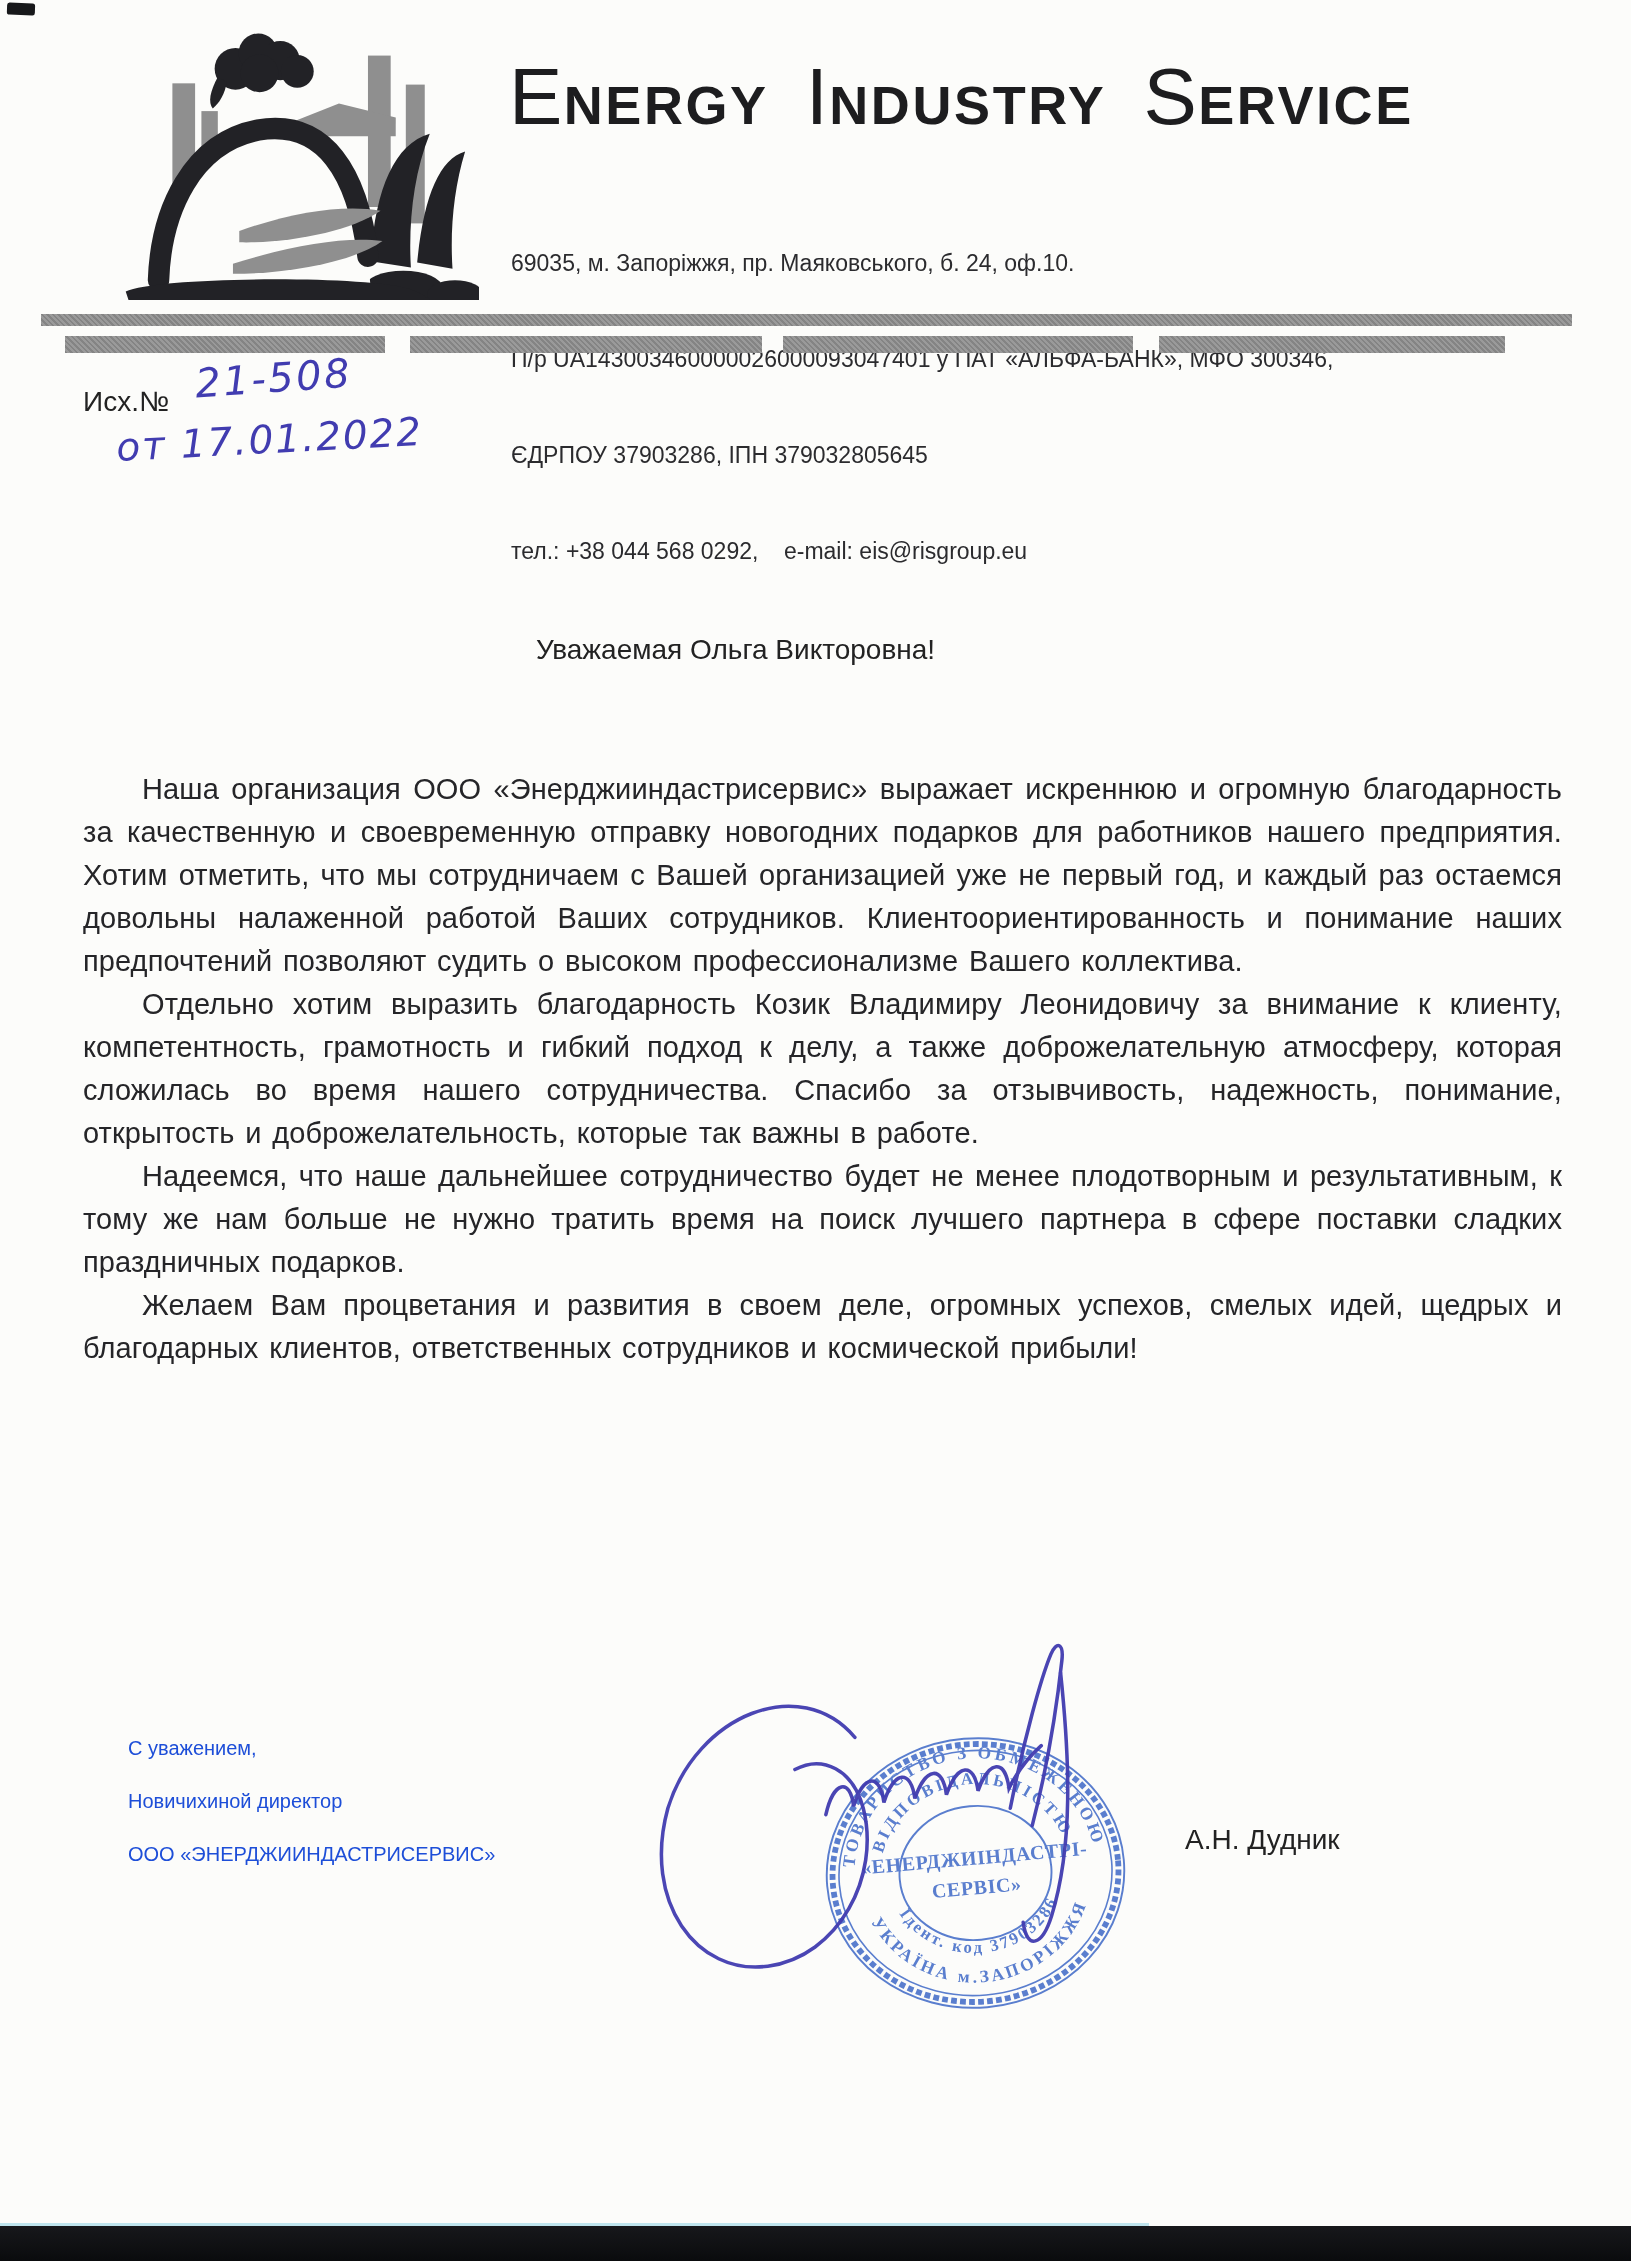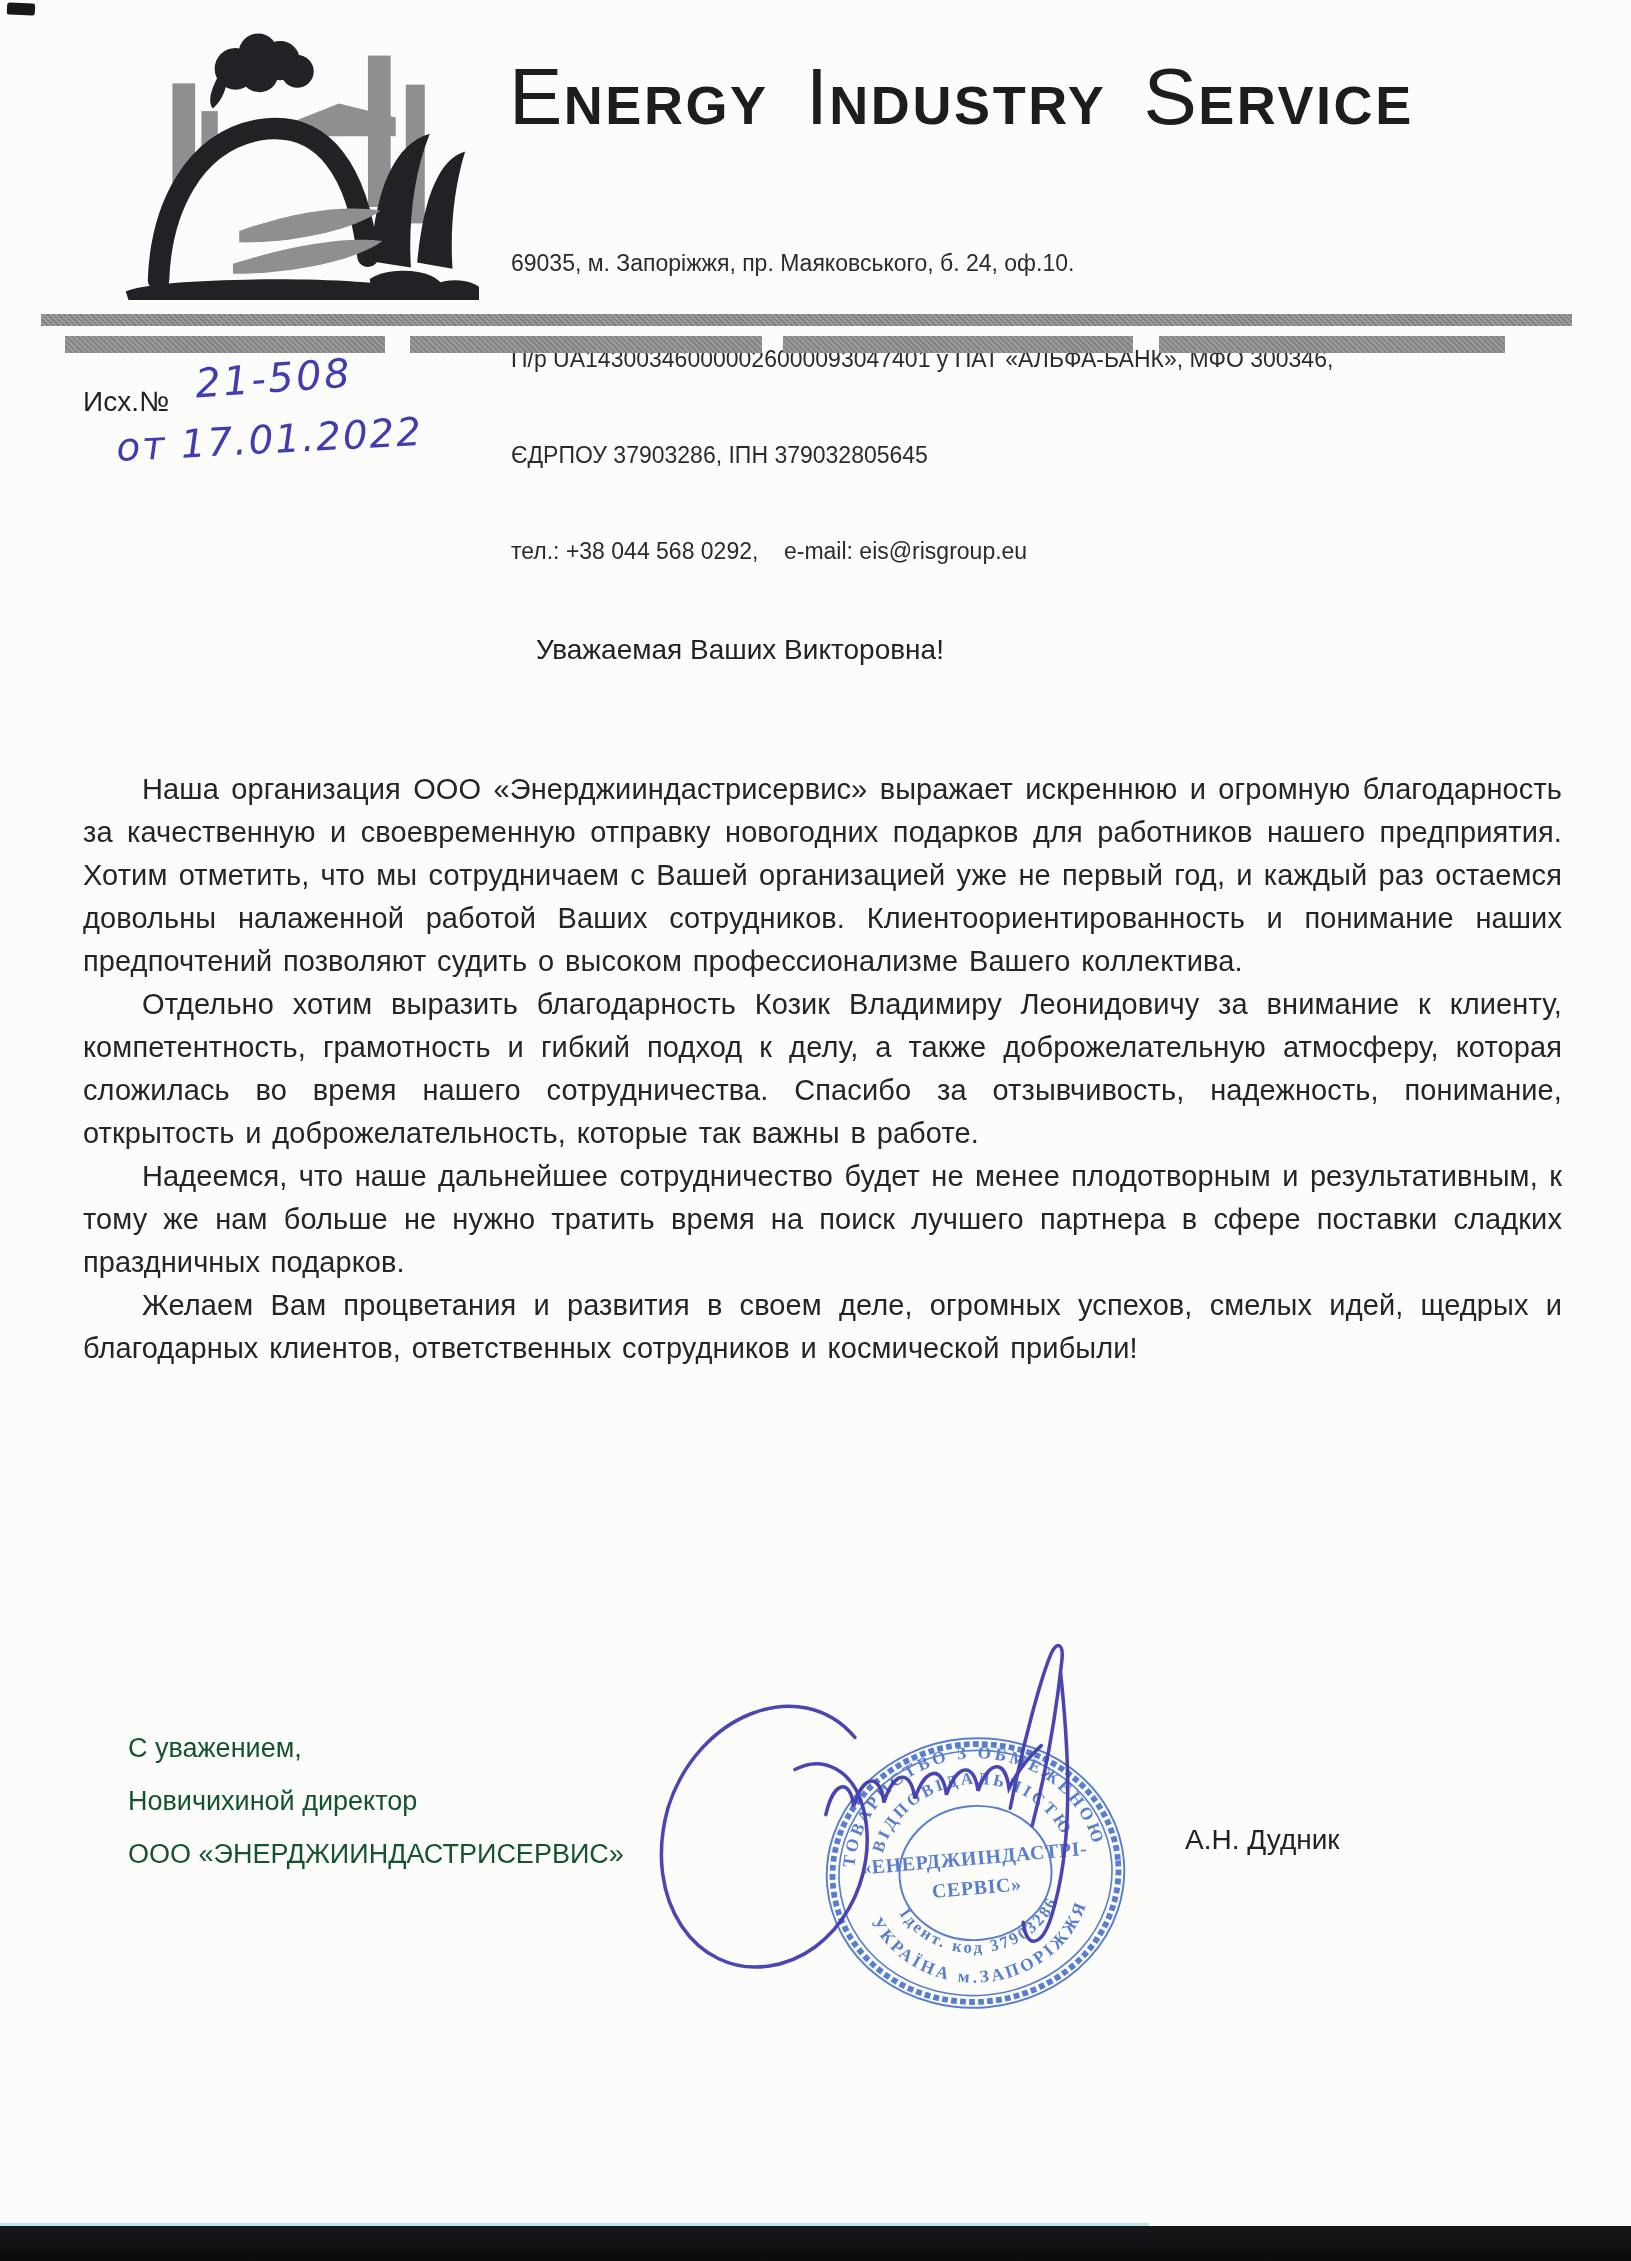--- a/index.html
+++ b/index.html
@@ -35,21 +35,21 @@
   .hand-date{left:116px;top:417px;font-size:39px;letter-spacing:1.9px;transform:rotate(-3deg);}
   .recipient{left:1084px;top:381px;font-size:28px;line-height:49px;color:#222;}
 
   
   .salutation{left:536px;top:634px;font-size:28px;color:#222;}
   .body-text{left:83px;top:752px;width:1479px;font-size:29px;line-height:43px;
     text-align:justify;text-justify:inter-word;letter-spacing:0.1px;word-spacing:2.6px;color:#252528;margin-top:16px;}
   .body-text p{margin:0;text-indent:59px;}
 
   
-  .closing{left:128px;top:1722px;font-size:27px;line-height:53px;color:#14532d;}
+  .closing{left:128px;top:1722px;font-size:20px;line-height:53px;color:#1d4ed8;}
   .signer{left:1185px;top:1824px;font-size:28px;color:#222;}
 
   
   .stamp{left:814px;top:1728px;width:323px;height:290px;transform:rotate(-5deg);opacity:.92;}
   .stamp text{font-family:"Liberation Serif","DejaVu Serif",serif;font-weight:bold;}
   .signature{left:600px;top:1618px;width:542px;height:374px;}
 
   
   .corner-speck{left:6.5px;top:2.6px;width:28px;height:11.6px;background:#17181a;border-radius:2.6px;transform:rotate(2deg);}
   .cyan-line{left:0;top:2223px;width:1149px;height:3.2px;background:#a9dce8;opacity:.75;}
@@ -119,21 +119,21 @@
   <div class="abs bar bar-seg seg1"></div>
   <div class="abs bar bar-seg seg2"></div>
   <div class="abs bar bar-seg seg3"></div>
   <div class="abs bar bar-seg seg4"></div>
 
   <div class="abs ref-label">Исх.№</div>
   <div class="abs hand hand-number">21-508</div>
   <div class="abs hand hand-date">от 17.01.2022</div>
 
 
-  <div class="abs salutation">Уважаемая Ваших Викторовна!</div>
+  <div class="abs salutation">Уважаемая Ольга Викторовна!</div>
 
   <div class="abs body-text">
     <p>Наша организация ООО «Энерджииндастрисервис» выражает искреннюю и огромную благодарность за качественную и своевременную отправку новогодних подарков для работников нашего предприятия. Хотим отметить, что мы сотрудничаем с Вашей организацией уже не первый год, и каждый раз остаемся довольны налаженной работой Ваших сотрудников. Клиентоориентированность и понимание наших предпочтений позволяют судить о высоком профессионализме Вашего коллектива.</p>
     <p>Отдельно хотим выразить благодарность Козик Владимиру Леонидовичу за внимание к клиенту, компетентность, грамотность и гибкий подход к делу, а также доброжелательную атмосферу, которая сложилась во время нашего сотрудничества. Спасибо за отзывчивость, надежность, понимание, открытость и доброжелательность, которые так важны в работе.</p>
     <p>Надеемся, что наше дальнейшее сотрудничество будет не менее плодотворным и результативным, к тому же нам больше не нужно тратить время на поиск лучшего партнера в сфере поставки сладких праздничных подарков.</p>
     <p>Желаем Вам процветания и развития в своем деле, огромных успехов, смелых идей, щедрых и благодарных клиентов, ответственных сотрудников и космической прибыли!</p>
   </div>
 
   <div class="abs closing">
     <div>С уважением,</div>

